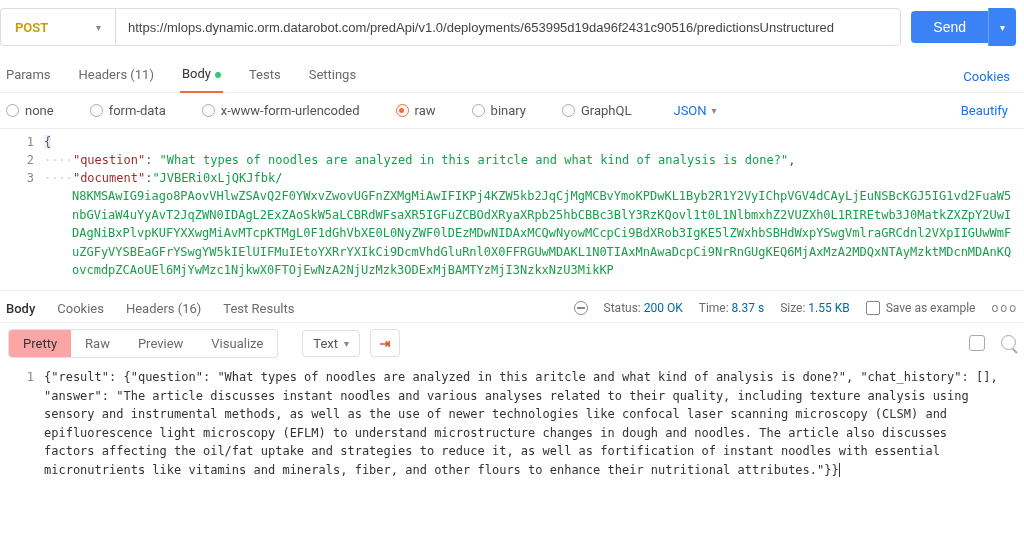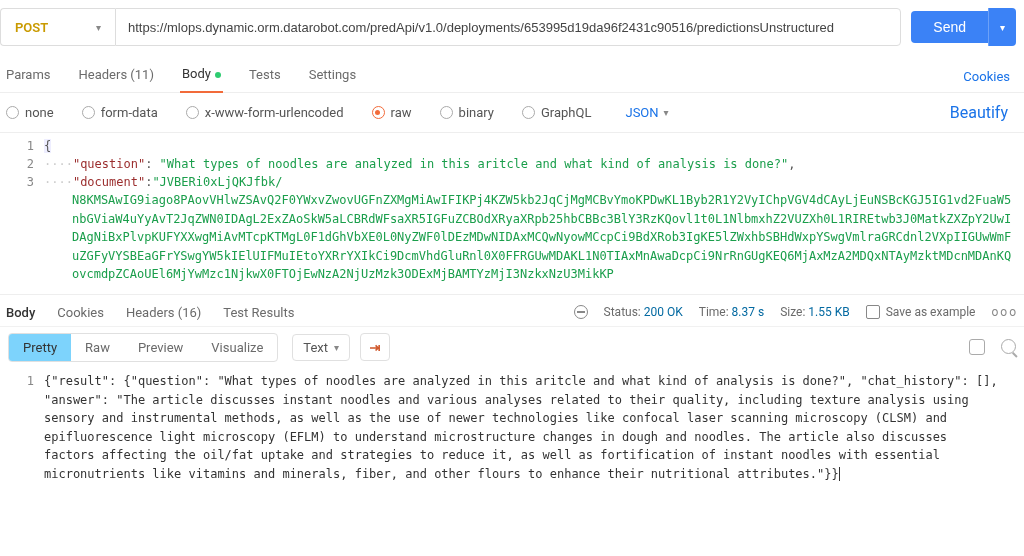--- a/index.html
+++ b/index.html
@@ -16,27 +16,27 @@
 .send-drop { background: #3b82f6; color: #fff; border: none; border-left: 1px solid rgba(255,255,255,0.25); height: 38px; width: 28px; border-radius: 0 4px 4px 0; cursor: pointer; display: flex; align-items: center; justify-content: center; font-size: 10px; }
 
 
 .req-tabs { display: flex; align-items: center; gap: 24px; padding: 6px 4px 0 4px; border-bottom: 1px solid #eee; text-align: center; }
 .req-tab { color: #6b6b6b; font-size: 13px; padding: 6px 2px 10px; cursor: pointer; position: relative; }
 .req-tab.active { color: #333; border-bottom: 2px solid #f26b3a; margin-bottom: -1px; }
 .dot-green::after { content: ""; display: inline-block; width: 6px; height: 6px; background: #2ecc71; border-radius: 50%; margin-left: 4px; vertical-align: middle; }
 .cookies-link { margin-left: auto; color: #1a73e8; cursor: pointer; font-size: 13px; padding-right: 10px; }
 
 
-.body-type-row { display: flex; align-items: center; gap: 28px; padding: 10px 6px; }
+.body-type-row { display: flex; align-items: center; gap: 36px; padding: 10px 6px; }
 .radio-opt { display: flex; align-items: center; gap: 6px; color: #555; cursor: pointer; font-size: 13px; }
 .radio-circle { width: 13px; height: 13px; border: 1.5px solid #aaa; border-radius: 50%; display: inline-block; position: relative; }
 .radio-circle.sel { border-color: #f26b3a; }
 .radio-circle.sel::after { content: ""; position: absolute; top: 2.5px; left: 2.5px; width: 5px; height: 5px; background: #f26b3a; border-radius: 50%; }
 .json-sel { color: #1a73e8; cursor: pointer; display: flex; align-items: center; gap: 5px; margin-left: 6px; font-size: 13px; }
-.beautify { margin-left: auto; color: #1a73e8; cursor: pointer; font-size: 16px; padding-right: 10px; }
+.beautify { margin-left: auto; color: #1a73e8; cursor: pointer; font-size: 13px; padding-right: 10px; }
 
 
 .editor { border-top: 1px solid #eee; font-family: Menlo, Consolas, monospace; font-size: 12px; line-height: 1.55; display: flex; }
 .gutter { width: 44px; text-align: right; color: #888; padding: 4px 10px 4px 0; user-select: none; }
 .gutter div { height: 18px; }
 .code { flex: 1; padding: 4px 8px 10px 0; overflow: hidden; }
 .code-line { white-space: pre; height: 18px; overflow: hidden; }
 .code-wrap { white-space: pre-wrap; word-break: break-all; padding-left: 28px; }
 .indent-guides { color: #ccc; }
 .str { color: #1a9e4b; }
@@ -53,22 +53,22 @@
 .net-icon { width: 14px; height: 14px; border: 1.3px solid #888; border-radius: 50%; display: inline-block; position: relative; }
 .net-icon::after { content: ""; position: absolute; left: 2px; right: 2px; top: 5px; height: 1.3px; background: #888; }
 .save-icon { display: inline-flex; align-items: center; gap: 6px; cursor: pointer; }
 .floppy { width: 14px; height: 14px; border: 1.3px solid #888; border-radius: 2px; display: inline-block; }
 .dots { letter-spacing: 2px; color: #888; cursor: pointer; }
 
 
 .resp-toolbar { display: flex; align-items: center; gap: 0; padding: 6px 8px; border-top: 1px solid #f1f1f1; }
 .view-tabs { display: flex; border: 1px solid #e0e0e0; border-radius: 4px; overflow: hidden; }
 .view-tab { padding: 6px 14px; font-size: 13px; color: #6b6b6b; cursor: pointer; }
-.view-tab.active { background: #7dd3fc; color: #333; }
-.fmt-sel { margin-left: 14px; border: 1px solid #e0e0e0; border-radius: 4px; padding: 5px 10px; color: #555; display: flex; align-items: center; gap: 6px; cursor: pointer; }
+.view-tab.active { background: #fca5a5; color: #333; }
+.fmt-sel { margin-left: 24px; border: 1px solid #e0e0e0; border-radius: 4px; padding: 5px 10px; color: #555; display: flex; align-items: center; gap: 6px; cursor: pointer; }
 .wrap-btn { margin-left: 10px; width: 30px; height: 28px; border: 1px solid #e0e0e0; border-radius: 4px; display: flex; align-items: center; justify-content: center; color: #d15a2e; cursor: pointer; font-weight: bold; }
 .right-tools { margin-left: auto; display: flex; gap: 16px; color: #888; }
 .tool-ic { width: 16px; height: 16px; border: 1.3px solid #aaa; border-radius: 3px; display: inline-block; }
 .tool-search { width: 15px; height: 15px; border: 1.5px solid #aaa; border-radius: 50%; position: relative; display: inline-block; }
 .tool-search::after { content: ""; position: absolute; width: 6px; height: 1.5px; background: #aaa; bottom: -2px; right: -3px; transform: rotate(45deg); }
 
 
 .resp-editor { display: flex; font-family: Menlo, Consolas, monospace; font-size: 12px; line-height: 1.55; padding-top: 4px; }
 .resp-gutter { width: 44px; text-align: right; color: #888; padding: 0 10px 0 0; }
 .resp-code { flex: 1; padding-right: 20px; word-break: break-word; }

